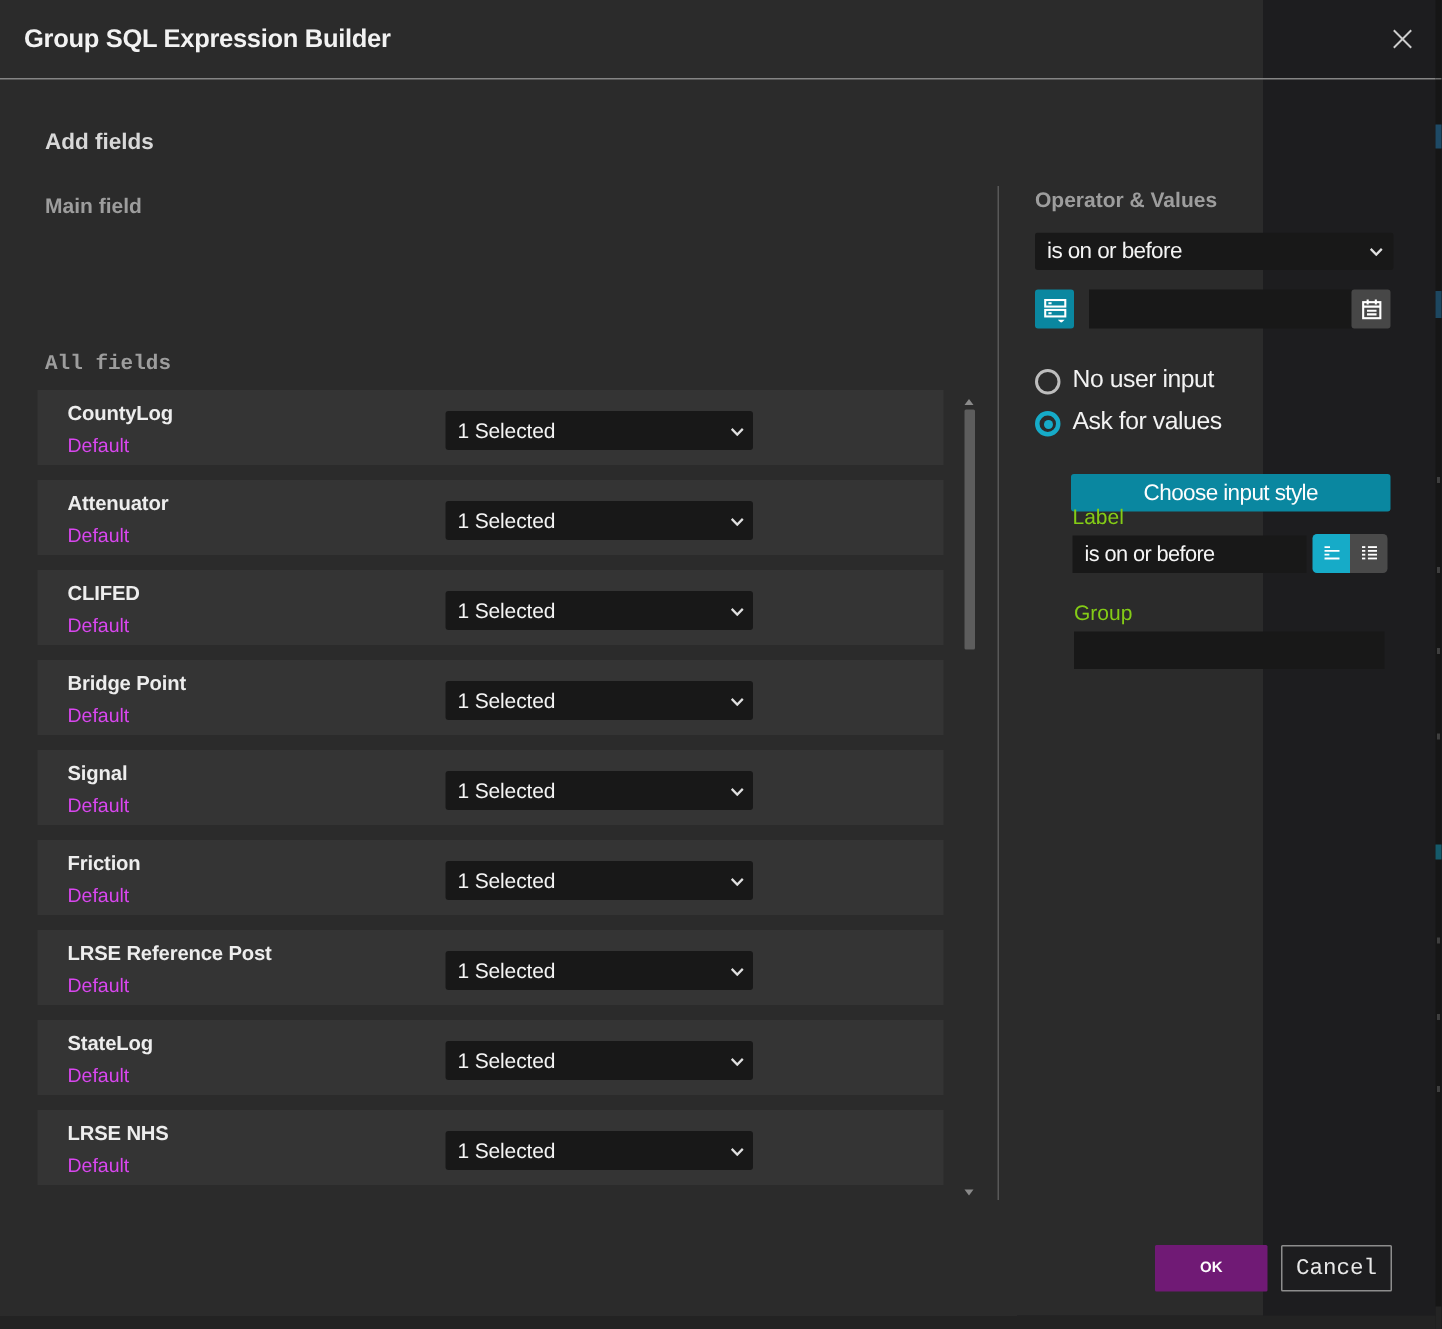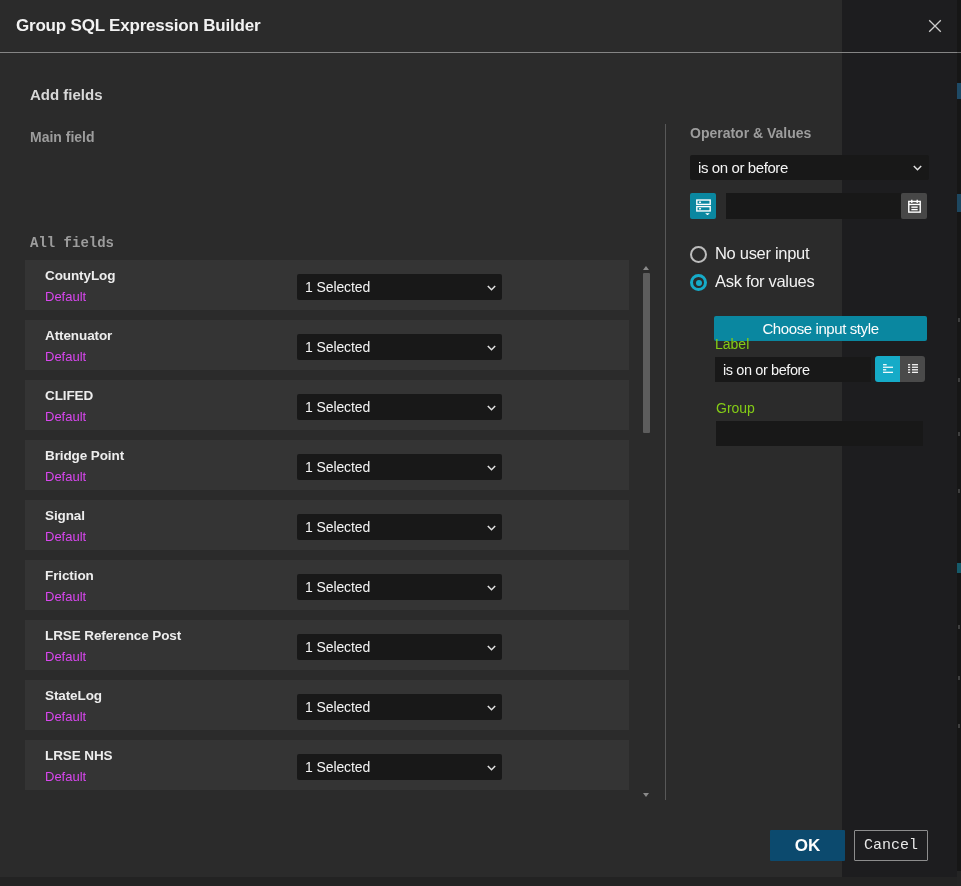--- a/index.html
+++ b/index.html
@@ -141,22 +141,22 @@
   .toggle-btn.sel { background:#16abc8; border-radius:3px 0 0 3px; }
   .toggle-btn.unsel { background:#4a4a4a; border-radius:0 3px 3px 0; }
   .hint-input {
     position:absolute; left:716px; top:421px; width:207px; height:25px;
     background:#181818; border:none; color:#f5f5f5; font-size:15px;
     padding:0 8px; font-family:"Liberation Sans", sans-serif;
   }
   
   .ok-btn {
     position:absolute; left:770px; top:830px; width:75px; height:31px;
-    background:#0c4a6e; border:none; border-radius:1px;
-    color:#fdfdfd; font-size:17px; font-weight:bold;
+    background:#701a75; border:none; border-radius:1px;
+    color:#fdfdfd; font-size:10px; font-weight:bold;
     font-family:"Liberation Sans", sans-serif; cursor:pointer;
   }
   .cancel-btn {
     position:absolute; left:854px; top:830px; width:74px; height:31px;
     background:transparent; border:1px solid #8d8d8d; border-radius:1px;
     color:#e8e8e8; font-size:15px;
     font-family:Liberation Mono, monospace; cursor:pointer;
   }
   
   .edge-right {

